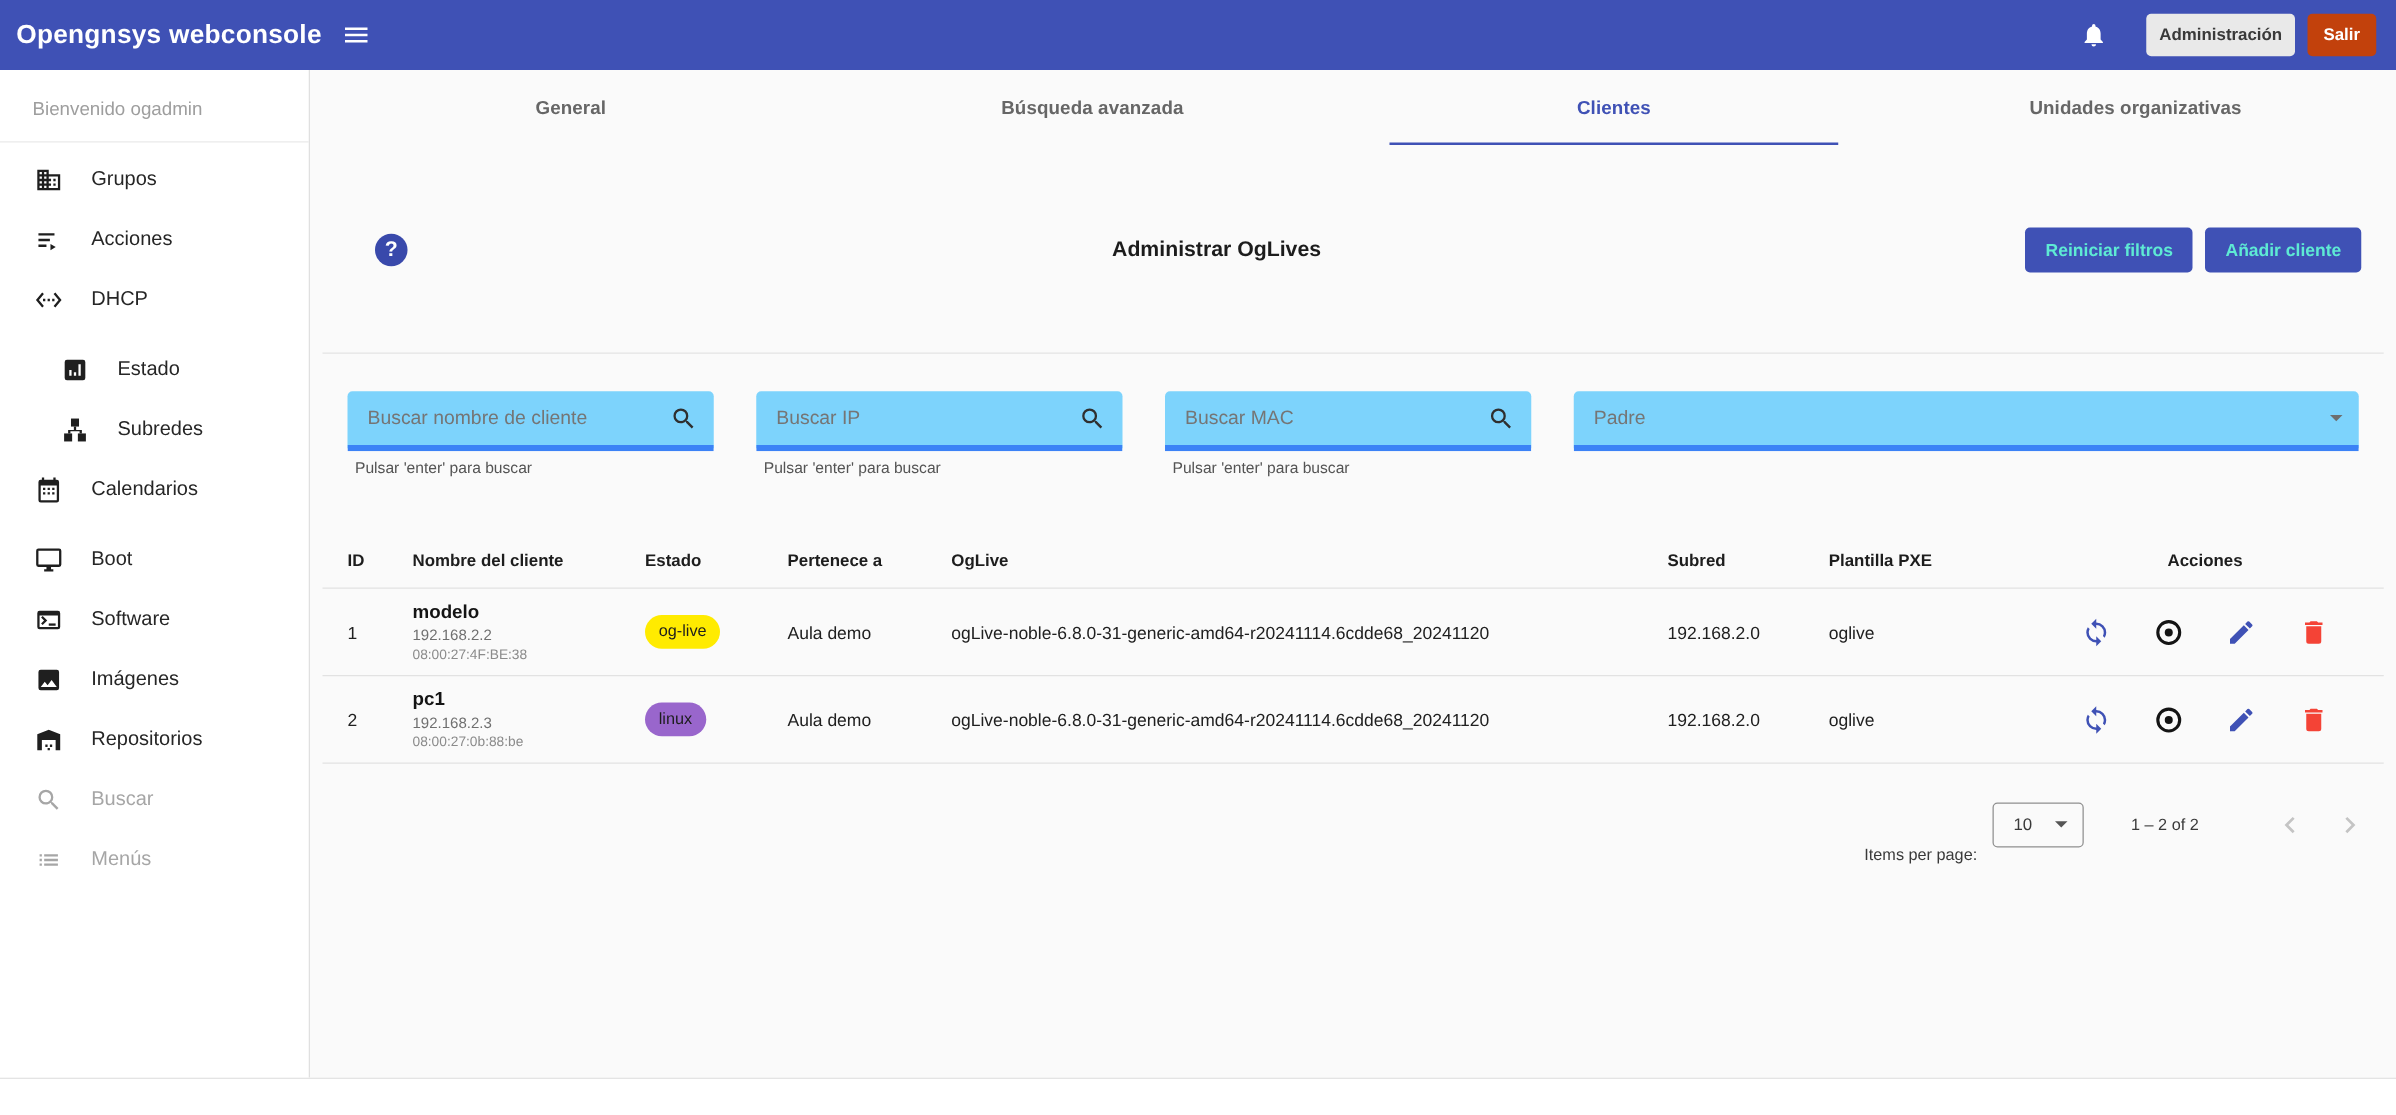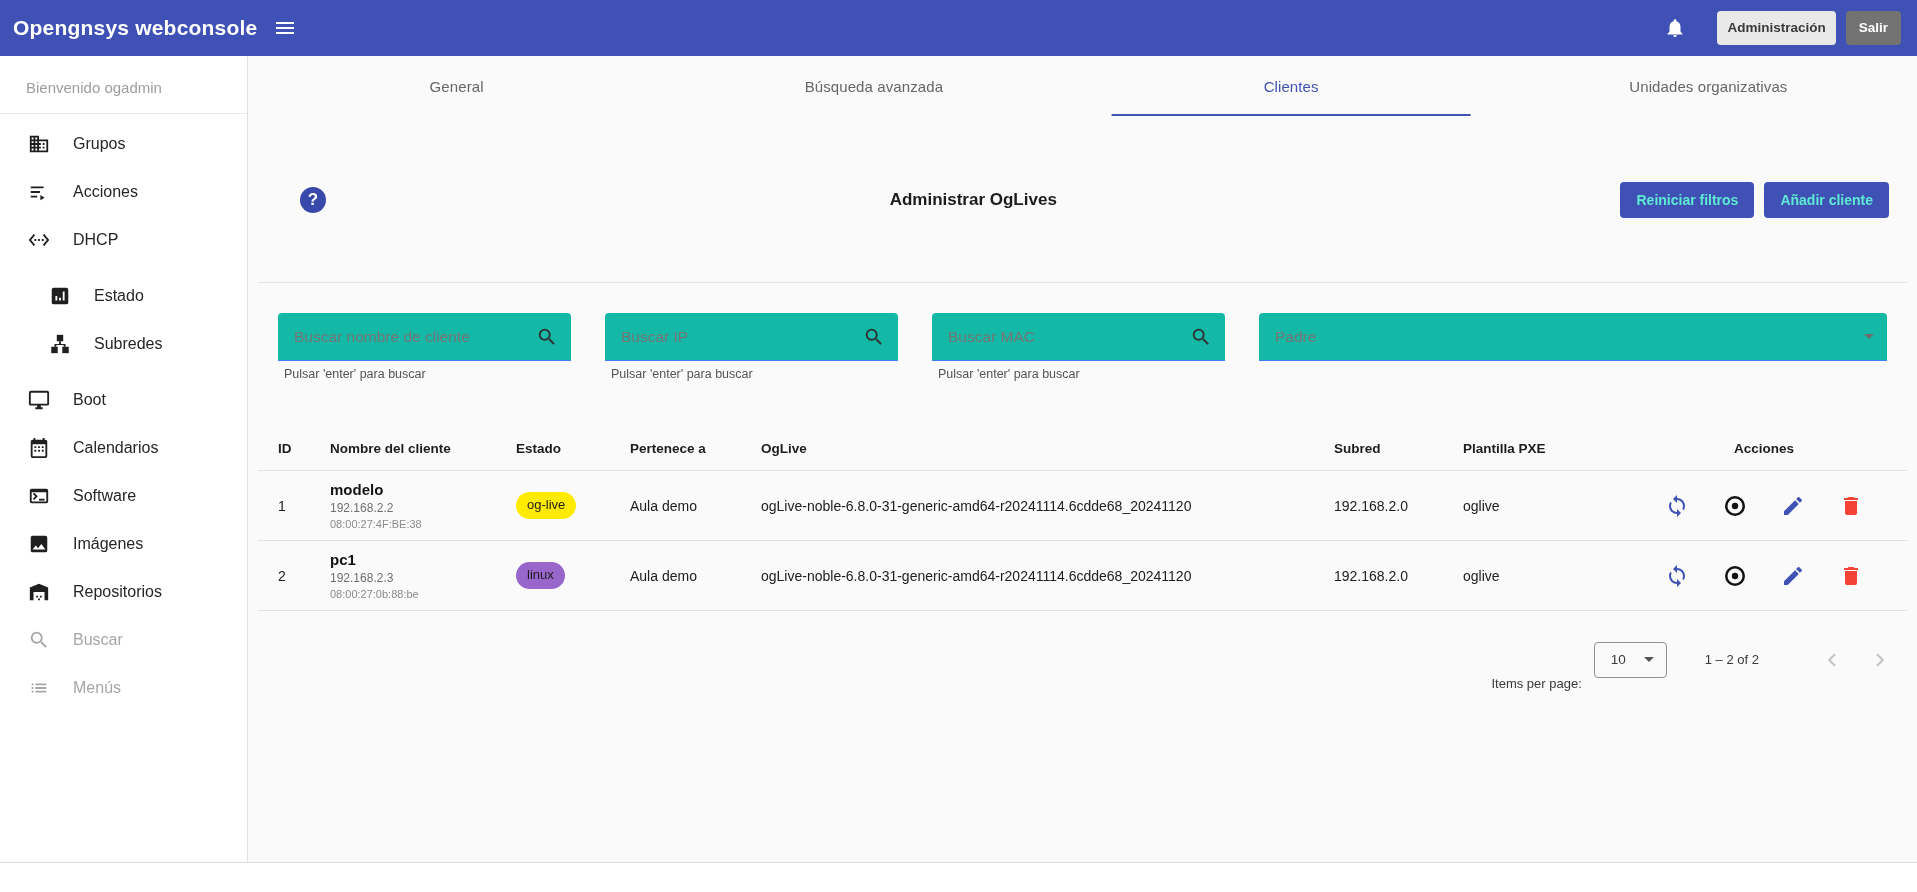--- a/index.html
+++ b/index.html
@@ -18,21 +18,21 @@
   }
   .topbar-title { font-size:21px; font-weight:700; letter-spacing:.2px; }
   .menu-btn { width:24px; height:24px; margin-left:16px; cursor:pointer; }
   .spacer { flex:1; }
   .bell { width:22px; height:22px; margin-right:31px; cursor:pointer; }
   .tbtn {
     border:none; border-radius:4px; font-family:inherit; font-weight:700;
     font-size:13.5px; padding:10px 10px; cursor:pointer; line-height:1;
   }
   .btn-admin { background:#e9e9e9; color:#3a3a3a; margin-right:10px; }
-  .btn-logout { background:#737373; color:#fff; padding:10px 13px; }
+  .btn-logout { background:#c2410c; color:#fff; padding:10px 13px; }
 
   
   .shell { display:flex; height:807px; border-bottom:1px solid #dcdcdc; background:#fff; }
   .sidebar {
     width:248px; min-width:248px; background:#fff;
     border-right:1px solid #e0e0e0; padding-top:22px;
   }
   .welcome { color:#9e9e9e; font-size:15px; line-height:19px; padding:0 16px 16px 26px; }
   .side-divider { border-top:1px solid #eaeaea; }
   #side-nav { padding-top:6px; }
@@ -40,21 +40,21 @@
     height:48px; display:flex; align-items:center; gap:23px;
     padding-left:28px; font-size:16px; color:#262626; cursor:pointer;
   }
   .nav-item .nicon { width:22px; height:22px; color:#1f1f1f; flex:none; }
   .nav-item.indent { padding-left:49px; }
   .nav-item.disabled { color:#a6a6a6; cursor:default; }
   .nav-item.disabled .nicon { color:#a6a6a6; }
 
   
   .main { flex:1; background:#fafafa; display:flex; flex-direction:column; overflow:hidden; }
-  .tabs { height:60px; display:flex; }
+  .tabs { height:60px; display:flex;font-weight:bold; }
   .tab {
     flex:1; display:flex; align-items:center; justify-content:center;
     font-size:15px; color:#666; cursor:pointer; position:relative; letter-spacing:.1px;
   }
   .tab.active { color:#3f51b5; }
   .tab.active::after {
     content:""; position:absolute; bottom:0; left:50%; transform:translateX(-50%);
     width:86%; height:2px; background:#3f51b5;
   }
 
@@ -71,22 +71,22 @@
     font-family:inherit; font-weight:700; font-size:14px; padding:11px 16px; cursor:pointer; line-height:1;
   }
 
   .divider { border-top:1px solid #e4e4e4; margin:62px 10px 0 10px; }
 
   
   .filters { display:flex; gap:34px; padding:30px 30px 0 30px; align-items:flex-start; }
   .filter { width:293px; }
   .filter.grow { flex:1; }
   .ffield {
-    height:48px; background:#14b8a6; border-radius:4px 4px 0 0;
-    border-bottom:1px solid #3b82f6; display:flex; align-items:center;
+    height:48px; background:#7dd3fc; border-radius:4px 4px 0 0;
+    border-bottom:5px solid #3b82f6; display:flex; align-items:center;
     padding:0 13px 0 14px;
   }
   .ffield input {
     border:none; outline:none; background:transparent; flex:1; min-width:0;
     font-family:inherit; font-size:15.5px; color:#333;
   }
   .ffield input::placeholder { color:#757575; opacity:1; }
   .ficon { width:22px; height:22px; color:#2f2f2f; flex:none; }
   .caret {
     width:0; height:0; border-left:5px solid transparent; border-right:5px solid transparent;
@@ -194,35 +194,35 @@
           <span class="nicon">
             <svg viewBox="0 0 24 24">
               <rect x="8.5" y="2" width="7" height="7"></rect>
               <rect x="2.5" y="15" width="7" height="7"></rect>
               <rect x="14.5" y="15" width="7" height="7"></rect>
               <path d="M11 9h2v3h5v3h-2v-2H8v2H6v-3h5z"></path>
             </svg>
           </span>
           <span>Subredes</span>
         </div>
+        <div class="nav-item">
+          <span class="nicon">
+            <svg viewBox="0 0 24 24">
+              <path d="M19 3h-1V1h-2v2H8V1H6v2H5a2 2 0 0 0-2 2v16a2 2 0 0 0 2 2h14a2 2 0 0 0 2-2V5a2 2 0 0 0-2-2zm0 18H5V8h14v13zM7 10h2v2H7zm4 0h2v2h-2zm4 0h2v2h-2zM7 14h2v2H7zm4 0h2v2h-2zm4 0h2v2h-2z"></path>
+            </svg>
+          </span>
+          <span>Calendarios</span>
+        </div>
         <div class="nav-item" style="margin-top: 8px;">
           <span class="nicon">
             <svg viewBox="0 0 24 24">
               <path d="M21 2H3a2 2 0 0 0-2 2v12a2 2 0 0 0 2 2h7v2H8v2h8v-2h-2v-2h7a2 2 0 0 0 2-2V4a2 2 0 0 0-2-2zm0 14H3V4h18v12z"></path>
             </svg>
           </span>
           <span>Boot</span>
-        </div>
-        <div class="nav-item">
-          <span class="nicon">
-            <svg viewBox="0 0 24 24">
-              <path d="M19 3h-1V1h-2v2H8V1H6v2H5a2 2 0 0 0-2 2v16a2 2 0 0 0 2 2h14a2 2 0 0 0 2-2V5a2 2 0 0 0-2-2zm0 18H5V8h14v13zM7 10h2v2H7zm4 0h2v2h-2zm4 0h2v2h-2zM7 14h2v2H7zm4 0h2v2h-2zm4 0h2v2h-2z"></path>
-            </svg>
-          </span>
-          <span>Calendarios</span>
         </div>
         <div class="nav-item">
           <span class="nicon">
             <svg viewBox="0 0 24 24">
               <path d="M20 4H4a2 2 0 0 0-2 2v12a2 2 0 0 0 2 2h16a2 2 0 0 0 2-2V6a2 2 0 0 0-2-2zm0 14H4V8h16v10z"></path>
               <path d="M6.7 16.4 5.3 15l2.6-2.6L5.3 9.8l1.4-1.4 4 4z"></path>
               <rect x="12" y="15" width="6" height="2"></rect>
             </svg>
           </span>
           <span>Software</span>

